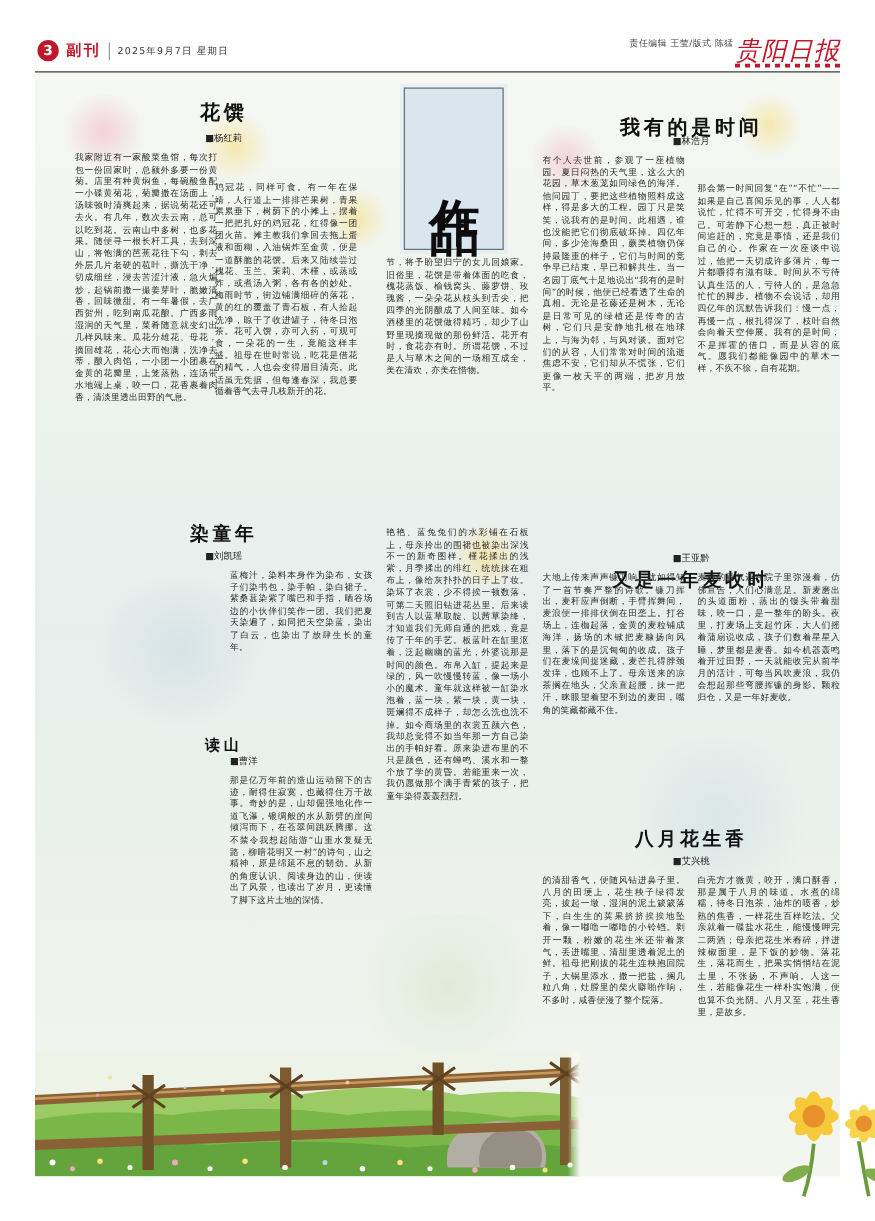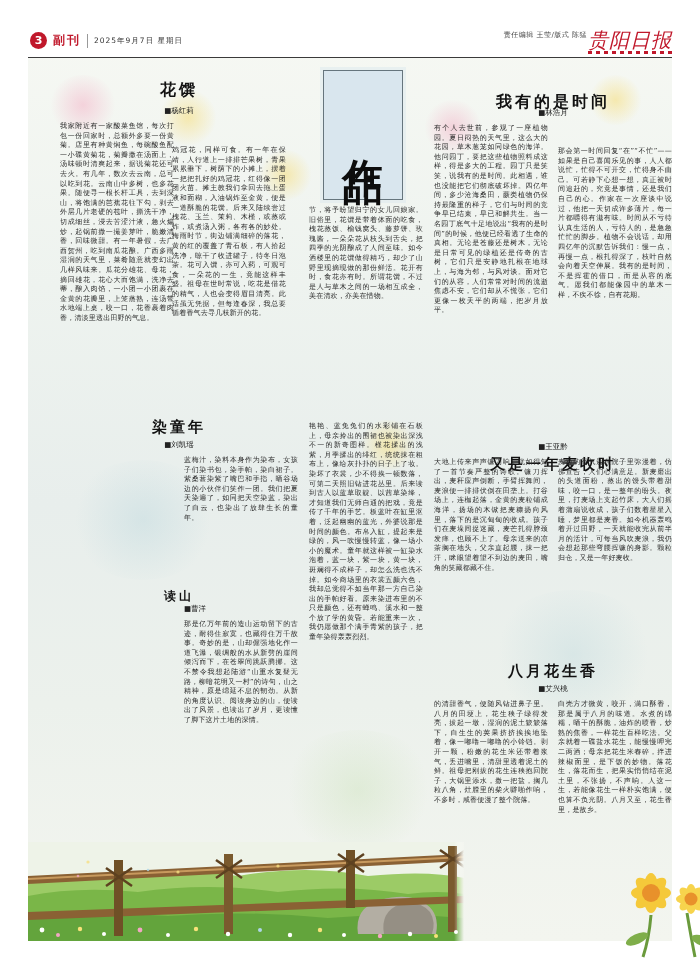--- a/index.html
+++ b/index.html
@@ -102,21 +102,21 @@
   <div class="col" style="left:156px;top:590px;height:218px;">那是亿万年前的造山运动留下的古迹，耐得住寂寞，也藏得住万千故事。奇妙的是，山却倔强地化作一道飞瀑，银绸般的水从新劈的崖间倾泻而下，在苍翠间跳跃腾挪。这不禁令我想起陆游“山重水复疑无路，柳暗花明又一村”的诗句，山之精神，原是绵延不息的韧劲。从新的角度认识、阅读身边的山，便读出了风景，也读出了岁月，更读懂了脚下这片土地的深情。</div>
 
   <div class="title t-mid" style="left:406px;top:390px;width:238px;margin-top:35px;">又是一年麦收时</div>
   <div class="byline" style="left:406px;top:412px;">■王亚黔</div>
   <div class="col" style="left:406px;top:428px;height:196px;">大地上传来声声镰刀响，犹如得知了一首节奏严整的诗歌。镰刀挥出，麦秆应声倒断，手臂挥舞间，麦浪便一排排伏倒在田垄上。打谷场上，连枷起落，金黄的麦粒铺成海洋，扬场的木锨把麦糠扬向风里，落下的是沉甸甸的收成。孩子们在麦垛间捉迷藏，麦芒扎得脖颈发痒，也顾不上了。母亲送来的凉茶搁在地头，父亲直起腰，抹一把汗，眯眼望着望不到边的麦田，嘴角的笑藏都藏不住。</div>
   <div class="col" style="left:530px;top:428px;height:196px;">麦粒的香气还在院子里弥漫着，仿佛宣告，人们心满意足。新麦磨出的头道面粉，蒸出的馒头带着甜味，咬一口，是一整年的盼头。夜里，打麦场上支起竹床，大人们摇着蒲扇说收成，孩子们数着星星入睡，梦里都是麦香。如今机器轰鸣着开过田野，一天就能收完从前半月的活计，可每当风吹麦浪，我仍会想起那些弯腰挥镰的身影。颗粒归仓，又是一年好麦收。</div>
 
   <div class="title t-mid" style="left:406px;top:632px;width:238px;">八月花生香</div>
   <div class="byline" style="left:406px;top:654px;">■艾兴桃</div>
   <div class="col" style="left:406px;top:670px;height:228px;">的清甜香气，便随风钻进鼻子里。八月的田埂上，花生秧子绿得发亮，拔起一墩，湿润的泥土簌簌落下，白生生的荚果挤挤挨挨地坠着，像一嘟噜一嘟噜的小铃铛。剥开一颗，粉嫩的花生米还带着浆气，丢进嘴里，清甜里透着泥土的鲜。祖母把刚拔的花生连秧抱回院子，大锅里添水，撒一把盐，搁几粒八角，灶膛里的柴火噼啪作响，不多时，咸香便漫了整个院落。</div>
-  <div class="col" style="left:530px;top:670px;height:228px;">白壳方才微黄，咬开，满口酥香，那是属于八月的味道。水煮的绵糯，晒干的酥脆，油炸的喷香，炒熟的焦香，一样花生百样吃法。父亲就着一碟盐水花生，能慢慢呷完二两酒；母亲把花生米舂碎，拌进辣椒面里，是下饭的妙物。落花生，落花而生，把果实悄悄结在泥土里，不张扬，不声响。人这一生，若能像花生一样朴实饱满，便也算不负光阴。八月又至，花生香里，是故乡。</div>
+  <div class="col" style="left:530px;top:670px;height:228px;">白壳方才微黄，咬开，满口酥香，那是属于八月的味道。水煮的绵糯，待冬日泡茶，油炸的喷香，炒熟的焦香，一样花生百样吃法。父亲就着一碟盐水花生，能慢慢呷完二两酒；母亲把花生米舂碎，拌进辣椒面里，是下饭的妙物。落花生，落花而生，把果实悄悄结在泥土里，不张扬，不声响。人这一生，若能像花生一样朴实饱满，便也算不负光阴。八月又至，花生香里，是故乡。</div>
 
   <div class="illus">
     <svg width="436" height="99" viewBox="0 0 436 99" xmlns="http://www.w3.org/2000/svg">
       <defs>
         <linearGradient id="fade" x1="0" y1="0" x2="1" y2="0">
           <stop offset="0.85" stop-color="#ffffff" stop-opacity="0"></stop>
           <stop offset="1" stop-color="#f3f5ef" stop-opacity="1"></stop>
         </linearGradient>
       </defs>
       <rect x="0" y="0" width="436" height="99" fill="#eef3e8"></rect>

